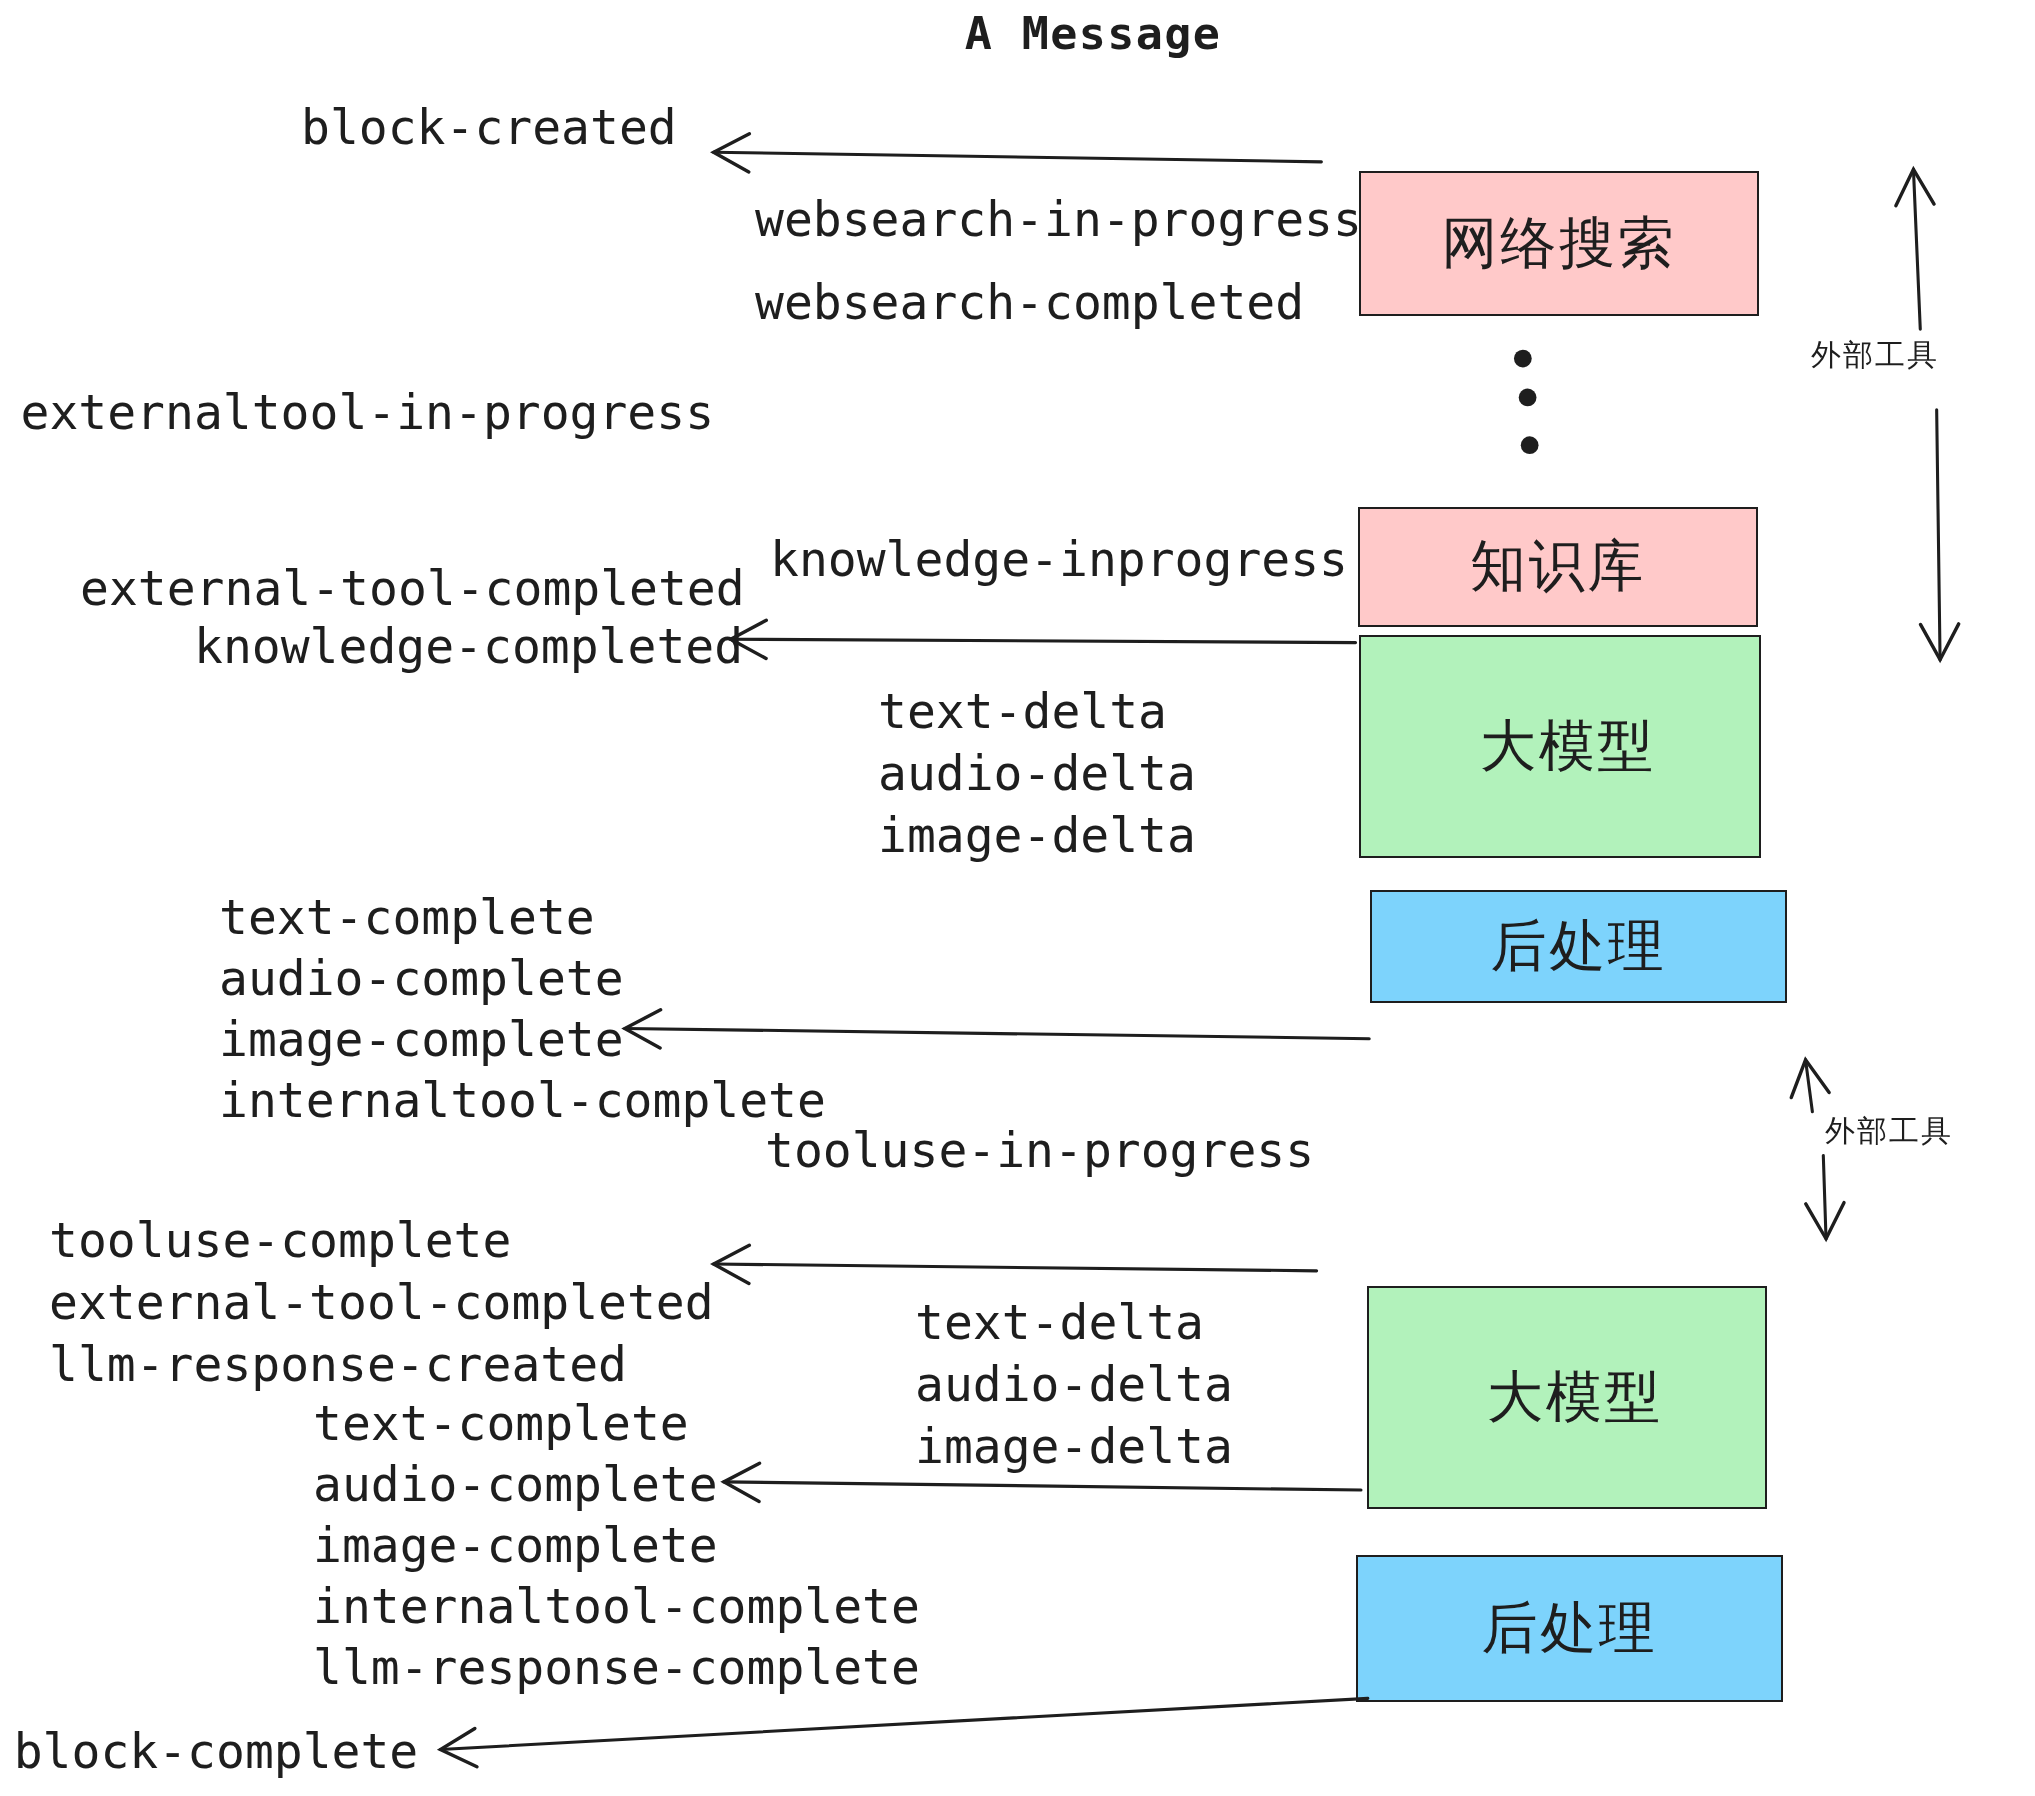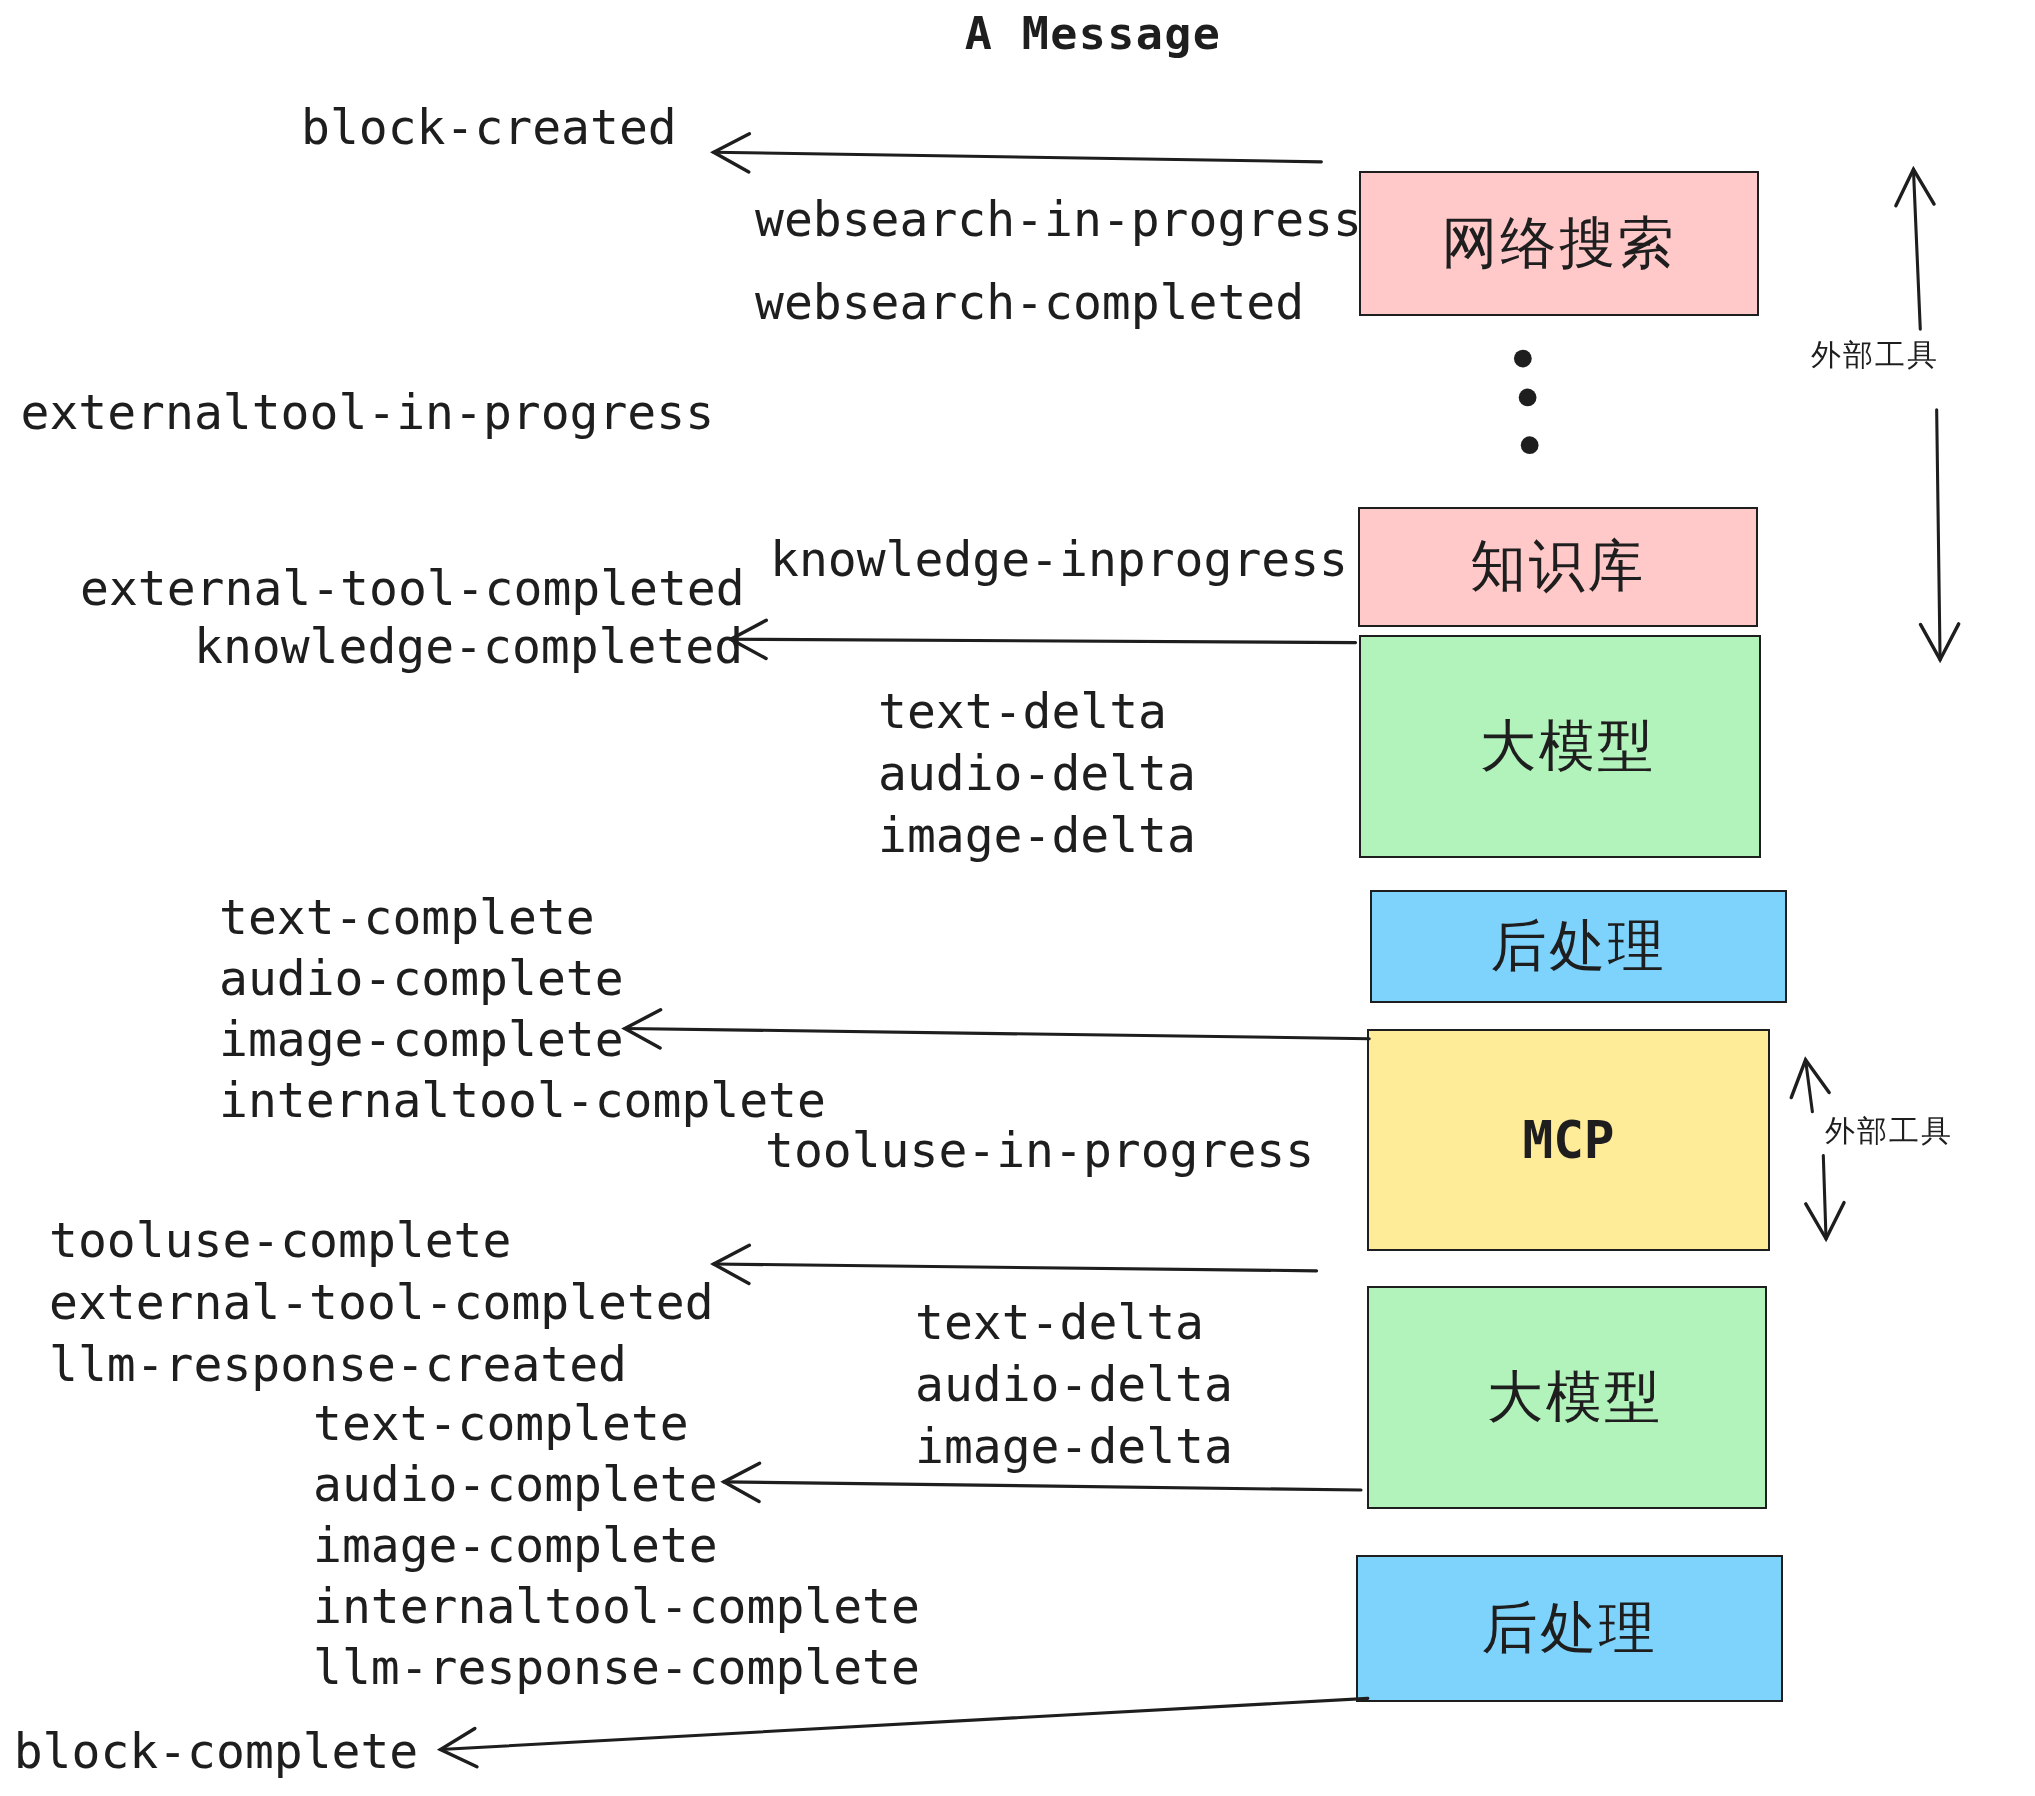--- a/index.html
+++ b/index.html
@@ -123,23 +123,20 @@
     </div>
   <div class="box pink" style="left:1358px; top:507px;  width:400px; height:120px;">
       <span>知识库</span>
     </div>
   <div class="box green" style="left:1359px; top:635px;  width:402px; height:223px;">
       <span>大模型</span>
     </div>
   <div class="box white" style="left:1370px; top:890px; width:417px; height:113px;">
       <span>后处理</span>
     </div>
-  <div class="box yellow mono" style="left:1367px; top:1029px; width:403px; height:222px;">
-      <span>MCP</span>
-    </div>
   <div class="box green" style="left:1367px; top:1286px; width:400px; height:223px;">
       <span>大模型</span>
     </div>
   <div class="box white" style="left:1356px; top:1555px; width:427px; height:147px;">
       <span>后处理</span>
     </div>
 
   <div class="side-label" style="left:1811px; top:335px;">外部工具</div>
   <div class="side-label" style="left:1825px; top:1111px;">外部工具</div>
 

